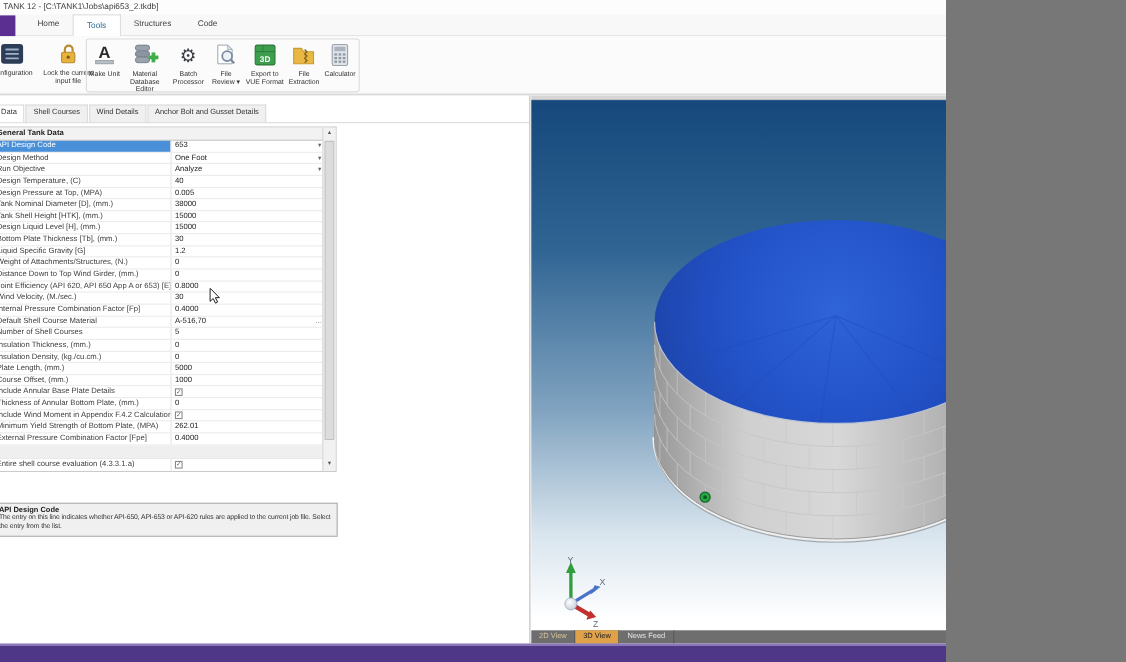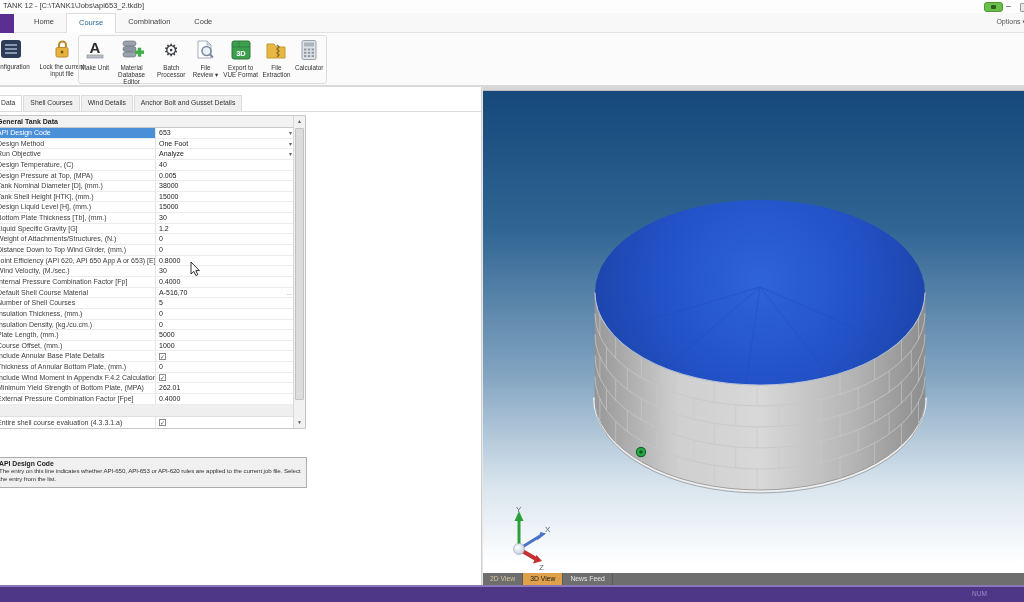--- a/index.html
+++ b/index.html
@@ -1,17 +1,17 @@
 <!DOCTYPE html>
 <html style="--selection-blue: #4a90d9; --status-purple: #4f3788; --tab-orange: #dfa14a; --roof-blue-center: #2f63d8; --roof-blue-edge: #1b3f9f; --shell-light: #d8d8d8; --shell-dark: #8d8d8d; --sky-top: #16487b; --sky-bottom: #ffffff; --nozzle-green: #27a844;"><head>
 <meta charset="utf-8">
 <style>
   html,body{margin:0;padding:0;background:#777;}
   *{box-sizing:border-box;font-family:"Liberation Sans",sans-serif;}
-  .screen{position:relative;width:1024px;height:602px;overflow:hidden;background:#ef4444;}
+  .screen{position:relative;width:860px;height:602px;overflow:hidden;background:#ef4444;}
   #app{position:absolute;left:-6px;top:0;width:1040px;height:602px;background:#fff;}
 
   
   .titlebar{position:absolute;left:0;top:0;width:100%;height:13px;background:#fdfdfd;}
   .title-text{position:absolute;left:9px;top:1px;font-size:7.5px;color:#3c3c3c;white-space:nowrap;}
   .overlay-icon{position:absolute;left:990px;top:2px;width:19px;height:10px;border-radius:3px;
     background:#6abf4b;border:1px solid #4c9634;}
   .overlay-icon i{position:absolute;left:6px;top:2px;width:5px;height:4px;background:#2c5e1e;border-radius:1px;}
   .overlay-min{position:absolute;left:1012px;top:1px;font-size:9px;color:#444;}
   .overlay-part{position:absolute;left:1026px;top:3px;width:10px;height:9px;border:1px solid #9a9a9a;background:#e8e8e8;border-radius:1px;}
@@ -98,22 +98,22 @@
           <i></i>
         </div>
     <div class="overlay-min">–</div>
     <div class="overlay-part"></div>
   </div>
 
   <div class="menubar">
     <div class="appbtn"></div>
     <div class="rtabs">
       <div class="rtab">Home</div>
-      <div class="rtab active">Course</div>
-      <div class="rtab">Combination</div>
+      <div class="rtab active">Tools</div>
+      <div class="rtab">Structures</div>
       <div class="rtab">Code</div>
     </div>
     <div class="options"><span>Options</span> <span>▾</span></div>
   </div>
 
   <div class="ribbon">
 
     <div class="rbtn" style="left:-6px;width:46px;">
       <span class="ric">
         <svg width="24" height="24">

